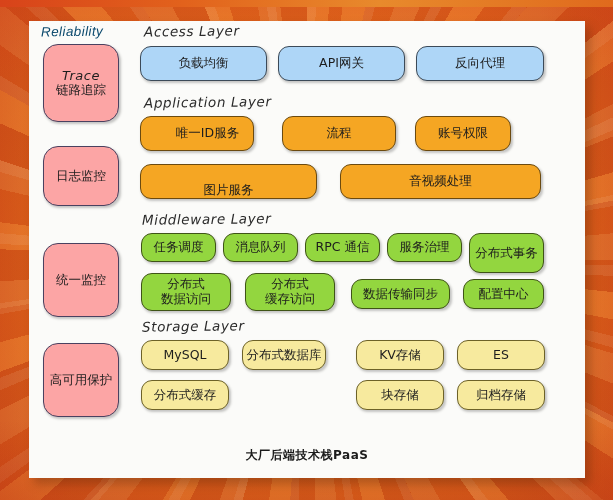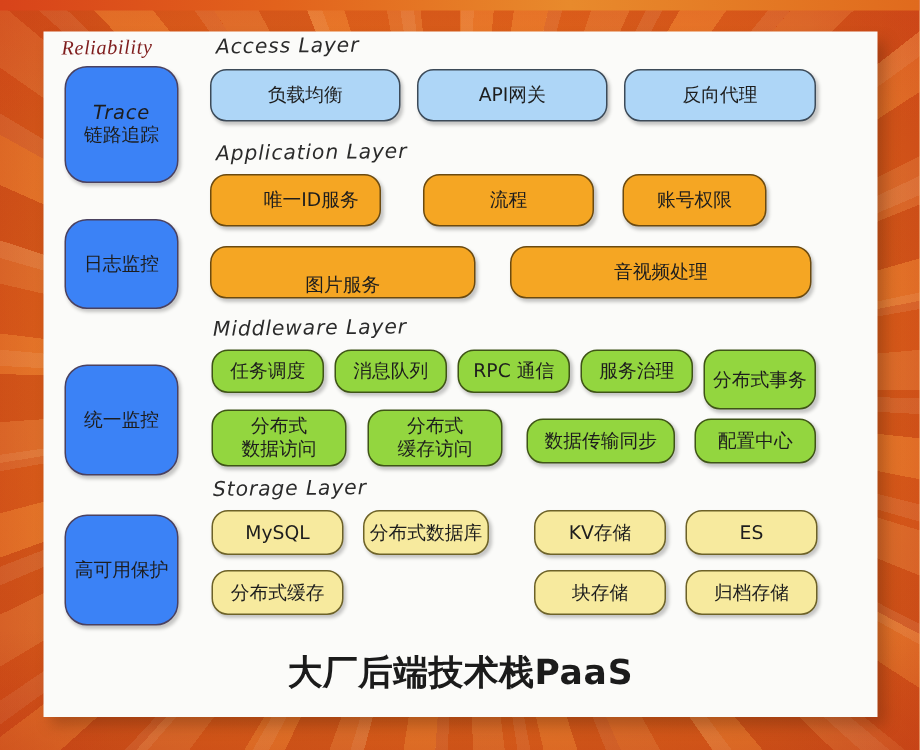--- a/index.html
+++ b/index.html
@@ -87,24 +87,24 @@
     font-family: "DejaVu Sans", sans-serif;
     font-size: 13.5px;
     font-style: italic;
     color: #2b2b2b;
     letter-spacing: 0.6px;
     white-space: nowrap;
     transform: rotate(-0.7deg);
   }
   .col-title {
     position: absolute;
-    font-family: Liberation Serif, serif;
+    font-family: Liberation Sans, sans-serif;
     font-size: 13.5px;
     font-style: italic;
-    color: #7f1d1d;
+    color: #0c4a6e;
     letter-spacing: 0.4px;
     white-space: nowrap;
     transform: rotate(-0.7deg);
   }
 
   
   .node {
     position: absolute;
     box-sizing: border-box;
     display: flex;
@@ -115,41 +115,41 @@
     border-radius: 11px;
     font-size: 12.5px;
     color: #1d1d1d;
     line-height: 1.18;
     box-shadow: 1.5px 2px 2.5px rgba(0,0,0,0.22);
     padding: 0 3px;
     font-family: "DejaVu Sans", "Liberation Sans", sans-serif;
   }
   .node span { display: block; }
 
-  .n-purple { background: #3b82f6; border-color: #4a4160; border-radius: 15px; }
+  .n-purple { background: #fca5a5; border-color: #4a4160; border-radius: 15px; }
   .n-blue   { background: #aed6f7; border-color: #3c4a58; }
   .n-orange { background: #f5a623; border-color: #6b4a10; }
   .n-green  { background: #93d63f; border-color: #3f5417; }
   .n-yellow { background: #f7ea9e; border-color: #6d6228; }
 
   .n-purple .tr-en {
     font-family: "DejaVu Sans", sans-serif;
     font-style: italic;
     font-size: 13px;
     letter-spacing: 0.5px;
   }
 
   
   .footer-title {
     position: absolute;
     left: 0;
     right: 0;
     bottom: 14px;
     text-align: center;
-    font-size: 23px;
+    font-size: 12px;
     font-weight: bold;
     color: #1b1b1b;
     letter-spacing: 0.5px;
     font-family: "DejaVu Sans", "Liberation Sans", sans-serif;
   }
 </style>
 </head>
 <body>
 
 <div id="stage">

